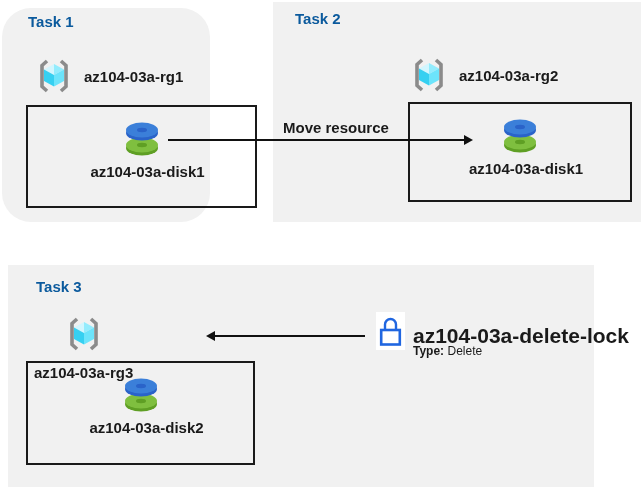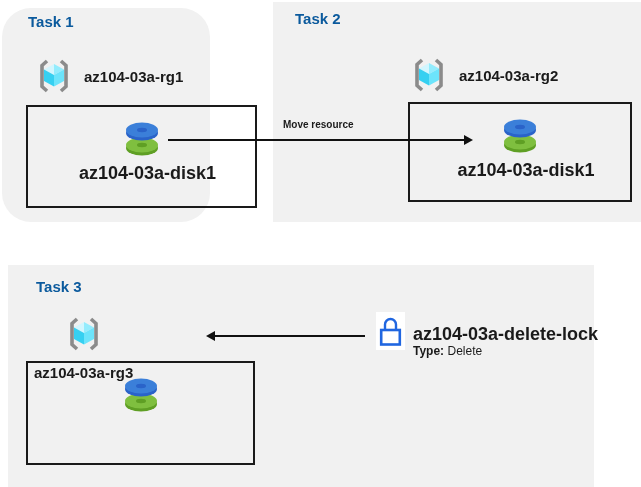--- a/index.html
+++ b/index.html
@@ -9,37 +9,37 @@
   }
   .panel{position:absolute;background:#f1f1f1;}
   .panel-title{position:absolute;font-size:15px;font-weight:700;color:#0b5a9d;}
   .rg-row{position:absolute;display:flex;align-items:center;gap:10px;height:40px;}
   .rg-row .rg-label{font-size:15px;font-weight:700;white-space:nowrap;}
   .resource-box{
     position:absolute;border:2px solid #1a1a1a;display:flex;flex-direction:column;
     align-items:center;justify-content:flex-start;box-sizing:border-box;
   }
   .resource-box .disk-wrap{margin-top:10px;line-height:0;}
-  .resource-box .res-label{font-size:18px;font-weight:700;margin-top:4px;white-space:nowrap;margin-left:12px;}
+  .resource-box .res-label{font-size:15px;font-weight:700;margin-top:4px;white-space:nowrap;margin-left:12px;}
   .arrow-line{position:absolute;height:2px;background:#111111;}
   .arrow-head-right{
     position:absolute;width:0;height:0;
     border-top:5.5px solid transparent;border-bottom:5.5px solid transparent;
     border-left:9px solid #111111;
   }
   .arrow-head-left{
     position:absolute;width:0;height:0;
     border-top:5.5px solid transparent;border-bottom:5.5px solid transparent;
     border-right:9px solid #111111;
   }
-  .move-label{position:absolute;font-size:10px;font-weight:700;white-space:nowrap;}
+  .move-label{position:absolute;font-size:15px;font-weight:700;white-space:nowrap;}
   .lock-chip{
     position:absolute;background:#ffffff;display:flex;align-items:center;justify-content:center;
   }
-  .lock-name{position:absolute;font-size:18px;font-weight:700;white-space:nowrap;}
+  .lock-name{position:absolute;font-size:21px;font-weight:700;white-space:nowrap;}
   .lock-type{position:absolute;font-size:12px;white-space:nowrap;}
   .lock-type .t-key{font-weight:700;}
   svg{display:block;}
 </style>
 </head>
 <body>
 
 <div class="canvas">
 
   <section class="panel" style="left:2px;top:8px;width:208px;height:214px;border-radius:29px;">
@@ -127,20 +127,21 @@
       <span class="disk-wrap">
         <svg width="40" height="42" viewBox="0 0 40 42">
           <ellipse cx="20" cy="31" rx="16" ry="7.5" fill="#5f9f24"></ellipse>
           <ellipse cx="20" cy="28" rx="16" ry="7.5" fill="#7fbf3f"></ellipse>
           <ellipse cx="20" cy="28" rx="5" ry="2.2" fill="#5f9f24"></ellipse>
           <ellipse cx="20" cy="16" rx="16" ry="7.5" fill="#2a63c9"></ellipse>
           <ellipse cx="20" cy="13" rx="16" ry="7.5" fill="#3b7fd9"></ellipse>
           <ellipse cx="20" cy="13" rx="5" ry="2.2" fill="#2a63c9"></ellipse>
         </svg>
       </span>
+      <span class="res-label">az104-03a-disk2</span>
     </div>
   </section>
 
   <div class="move-label" style="left:283px;top:119px;">Move resource</div>
   <div class="arrow-line" style="left:168px;top:139px;width:296px;"></div>
   <div class="arrow-head-right" style="left:464px;top:134.5px;"></div>
 
   <div class="arrow-line" style="left:214px;top:335px;width:151px;"></div>
   <div class="arrow-head-left" style="left:206px;top:330.5px;"></div>
 

